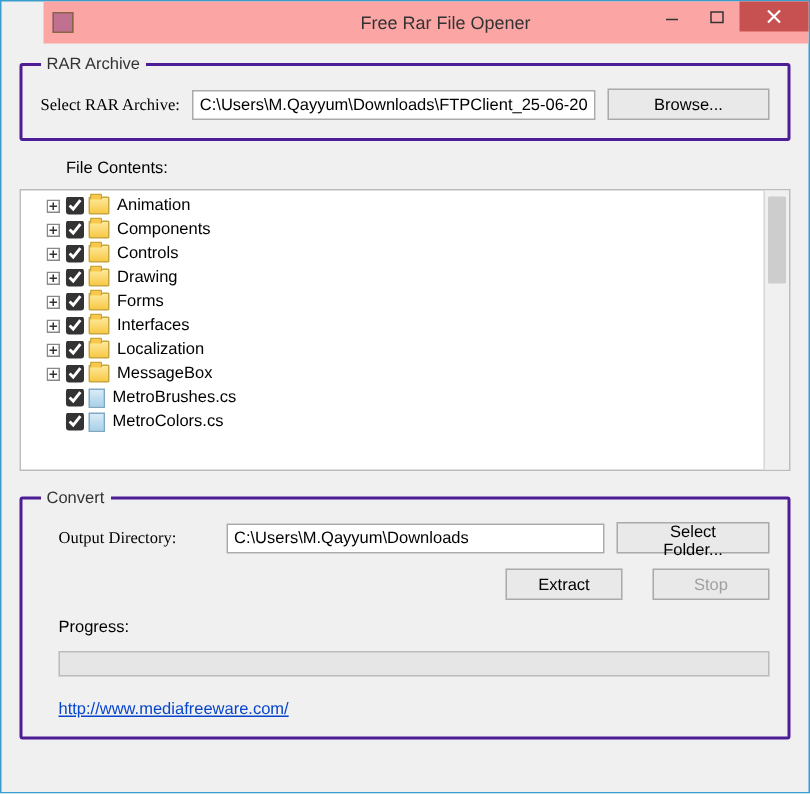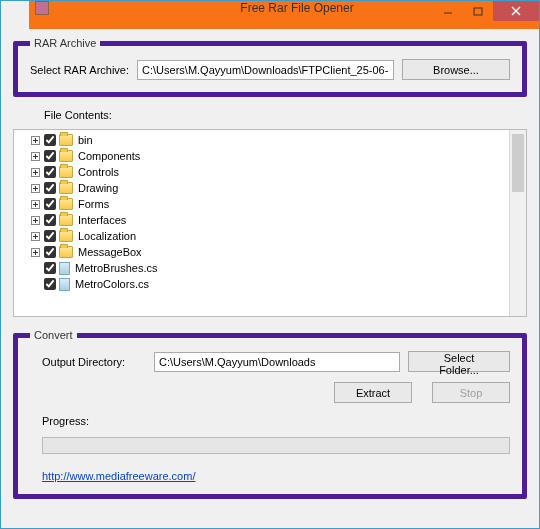--- a/index.html
+++ b/index.html
@@ -1,29 +1,29 @@
 <!DOCTYPE html>
 <html><head>
 <meta charset="utf-8">
 <style>
 * { box-sizing: border-box; font-family: "Segoe UI", Tahoma, sans-serif; font-size: 11px; }
 body { margin: 0; background: #fff; width: 540px; height: 529px; overflow: hidden; }
 .window { width: 540px; height: 529px; border: 1px solid #3a9ecc; background: #f0f0f0; display: flex; flex-direction: column; }
-.titlebar { height: 28px; background: #f97316; display: flex; align-items: flex-start; position: relative; margin-left: 28px; }
+.titlebar { height: 28px; background: #fca5a5; display: flex; align-items: center; position: relative; margin-left: 28px; }
 .app-icon { width: 14px; height: 14px; background: #c07090; margin: 0 6px; border: 1px solid #864; }
 .title { flex: 1; text-align: center; color: #333; font-size: 12px; }
 .win-btns { position: absolute; right: 0; top: 0; display: flex; }
 .win-btn { width: 30px; height: 20px; display: flex; align-items: center; justify-content: center; color: #555; }
 .win-btn.close { width: 46px; height: 20px; background: #c75050; color: #fff; }
 .win-btn svg { display: block; }
 .client { flex: 1; padding: 8px 12px 12px; display: flex; flex-direction: column; gap: 6px; }
-fieldset { border: 5px solid #4c1d95; border-radius: 2px; padding: 10px 12px 12px; margin: 0; }
+fieldset { border: 2px solid #4c1d95; border-radius: 2px; padding: 10px 12px 12px; margin: 0; }
 legend { padding: 0 4px; color: #333; }
 .row { display: flex; align-items: center; gap: 8px; }
-label.lbl { white-space: nowrap; color: #000; }
+label.lbl { white-space: nowrap; color: #000; font-family: Liberation Serif, serif; }
 input[type=text] { flex: 1; height: 20px; border: 1px solid #aaa; padding: 0 4px; background: #fff; font-size: 11px; }
 .btn { height: 21px; padding: 0 14px; border: 1px solid #aaa; background: #e9e9e9; color: #000; cursor: default; }
 .btn:disabled { color: #a0a0a0; }
 .section-label { margin: 6px 0 2px 2px; color: #000; padding-left: 29px; }
 .tree-wrap { border: 1px solid #bcbcbc; background: #fff; height: 188px; display: flex; position: relative; }
 .tree { flex: 1; overflow: hidden; padding: 2px 0 0 2px; }
 .tree-row { display: flex; align-items: center; height: 16px; line-height: 16px; }
 .tree-row .indent { display: inline-block; }
 .expander { width: 11px; height: 11px; display: inline-flex; align-items: center; justify-content: center; margin-right: 2px; color: #666; }
 .expander.hidden { visibility: hidden; }
@@ -89,21 +89,21 @@
               <span class="indent" style="width:14px"></span>
               <span class="expander">
                 <svg width="9" height="9">
                   <rect x="0.5" y="0.5" width="8" height="8" fill="#fff" stroke="#888"></rect>
                   <line x1="2" y1="4.5" x2="7" y2="4.5" stroke="#333"></line>
                   <line x1="4.5" y1="2" x2="4.5" y2="7" stroke="#333"></line>
                 </svg>
               </span>
               <input type="checkbox" class="cb" checked="" style="">
               <span class="folder-icon"></span>
-              <span class="node-label">bin</span>
+              <span class="node-label">Animation</span>
             </div>
             <div class="tree-row">
               <span class="indent" style="width:14px"></span>
               <span class="expander">
                 <svg width="9" height="9">
                   <rect x="0.5" y="0.5" width="8" height="8" fill="#fff" stroke="#888"></rect>
                   <line x1="2" y1="4.5" x2="7" y2="4.5" stroke="#333"></line>
                   <line x1="4.5" y1="2" x2="4.5" y2="7" stroke="#333"></line>
                 </svg>
               </span>

